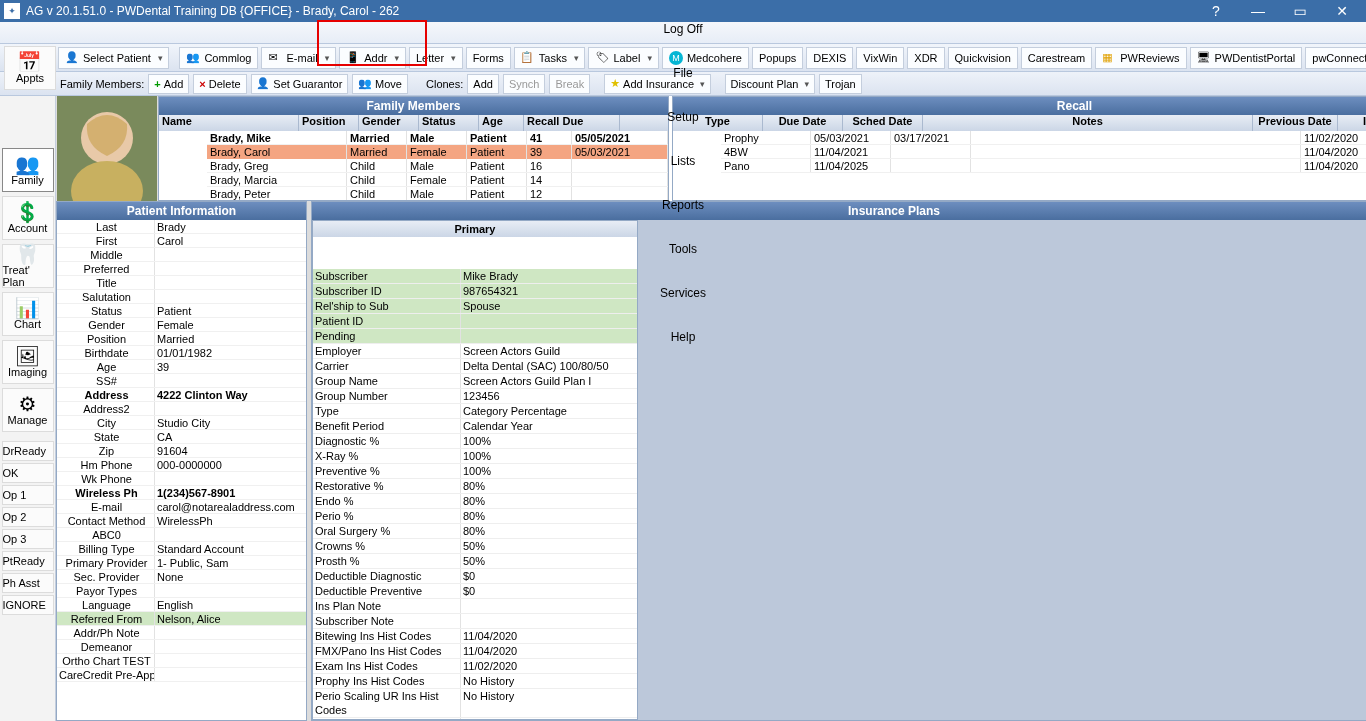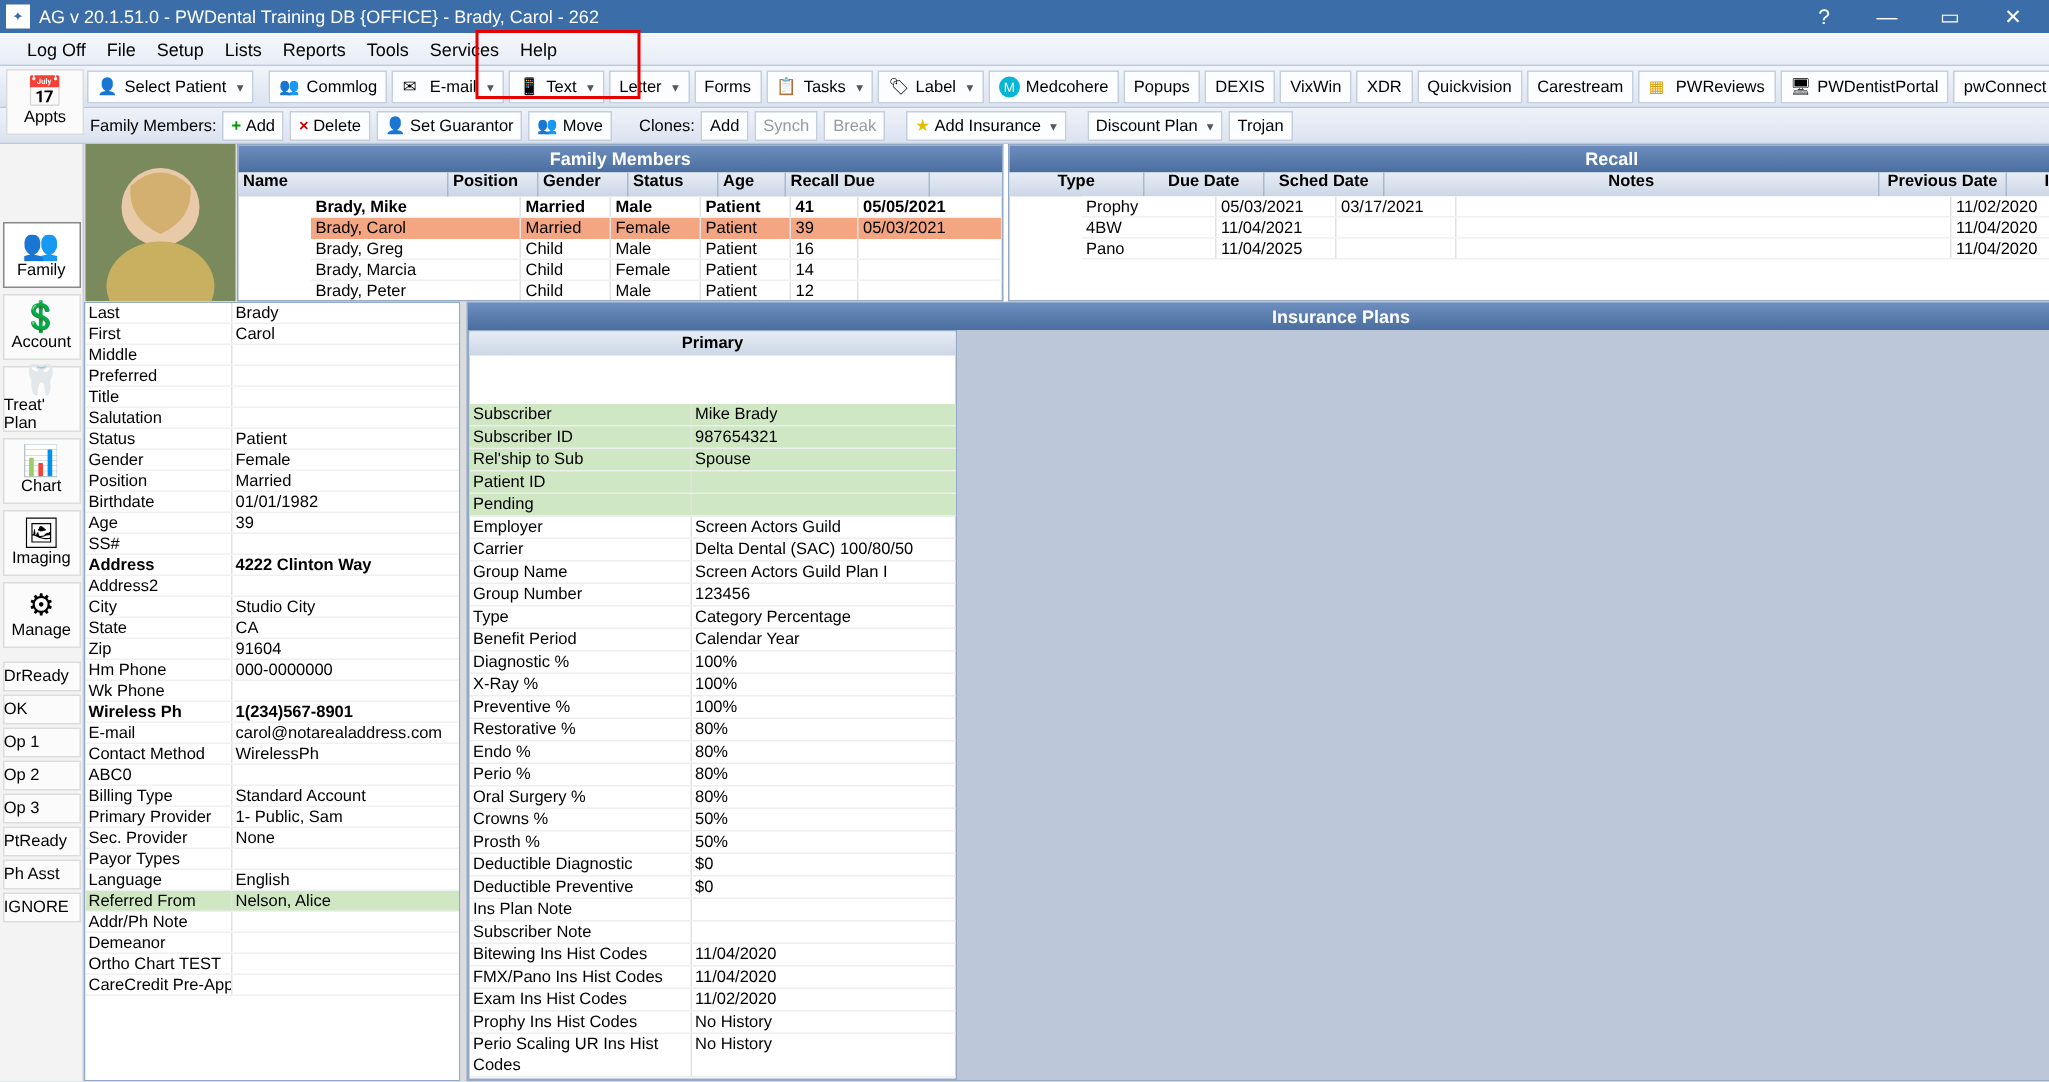--- a/index.html
+++ b/index.html
@@ -6,21 +6,21 @@
 body { background: #fff; width: 1366px; height: 721px; overflow: hidden; user-select: none; }
 
 
 .titlebar { background: #3b6ea8; height: 22px; display: flex; align-items: center; color: #fff; padding: 0 4px; }
 .titlebar .app-icon { width: 16px; height: 16px; background: #fff; margin-right: 6px; display:flex; align-items:center; justify-content:center; font-size:9px; color:#3b6ea8;}
 .titlebar .title-text { flex: 1; font-size: 12px; }
 .titlebar .win-btns { display: flex; gap: 2px; }
 .titlebar .win-btn { width: 40px; height: 22px; display: flex; align-items: center; justify-content: center; color: #fff; font-size: 14px; }
 
 
-.menubar { height: 22px; background: linear-gradient(#f5f7fb,#e7edf7); border-bottom: 1px solid #b9c8de; display:flex; align-items:center; padding: 0 18px; gap: 14px; position: relative;}
+.menubar { height: 22px; background: linear-gradient(#f5f7fb,#e7edf7); border-bottom: 1px solid #b9c8de; display:flex; align-items:center; padding: 0 18px; gap: 30px; position: relative; flex-direction: column;}
 .menubar .menuitem { font-size: 12px; color: #000; }
 .menubar .red-box { position:absolute; border:2px solid #e60000; pointer-events:none; }
 
 
 .toolbar { height: 28px; background: linear-gradient(#f1f5fb,#dbe3f0); border-bottom: 1px solid #b9c8de; display:flex; align-items:center; padding-left: 58px; gap:3px;}
 .toolbar .tb-btn { height: 22px; padding: 0 6px; display:flex; align-items:center; gap:4px; border:1px solid #c4cedd; background:#fbfdff; font-size:11px; white-space:nowrap;}
 .toolbar .tb-sep{ width:1px; height:22px; background:#b9c8de; margin:0 2px;}
 .tb-drop::after{ content:"▾"; font-size:9px; margin-left:3px; color:#555;}
 .tb-icn{ width:14px; height:14px; display:inline-block;}
 
@@ -60,21 +60,21 @@
 .recall-panel{ flex:1;}
 
 
 .mid-row{ display:flex; flex:1; overflow:hidden;}
 .pi-panel{ flex:0 0 251px; border:1px solid #94a9c5; display:flex; flex-direction:column;}
 .ins-panel{ flex:1; border:1px solid #94a9c5; display:flex; flex-direction:column; background:#bcc8da;}
 .splitter-v{ width:4px; background:#dcdcdc;}
 
 .info-grid{ flex:1; overflow-y:auto; background:#fff;}
 .info-row{ display:flex; height:14px; line-height:14px; border-bottom:1px solid #f0f0f0;}
-.info-row .k{ flex:0 0 98px; padding-left:2px; border-right:1px solid #e2e2e2; overflow:hidden; white-space:nowrap;}
+.info-row .k{ flex:0 0 98px; padding-left:2px; border-right:1px solid #e2e2e2; overflow:hidden; white-space:nowrap;text-align:center;}
 .info-row .v{ flex:1; padding-left:2px; overflow:hidden; white-space:nowrap;}
 .info-row.bold .k, .info-row.bold .v{ font-weight:bold;}
 .hl-green{ background:#cfe7c3;}
 
 
 .ins-sub{ width:326px; background:#fff; border:1px solid #94a9c5; display:flex; flex-direction:column; margin:0;}
 .sub-head{ background:linear-gradient(#e8edf5,#cbd6e6); text-align:center; font-weight:bold; height:16px; line-height:16px;}
 .ins-grid{ flex:1; overflow-y:auto;}
 .ins-row{ display:flex; min-height:14px; line-height:14px; border-bottom:1px solid #eee;}
 .ins-row .k{ flex:0 0 148px; padding-left:2px; border-right:1px solid #e2e2e2;}
@@ -121,21 +121,21 @@
   <div class="tb-btn">
       <span class="tb-icn">👥</span>
       <span>Commlog</span>
     </div>
   <div class="tb-btn tb-drop">
       <span class="tb-icn">✉</span>
       <span>E-mail</span>
     </div>
   <div class="tb-btn tb-drop">
       <span class="tb-icn">📱</span>
-      <span>Text</span>
+      <span>Addr</span>
     </div>
   <div class="tb-btn tb-drop">
       <span>Letter</span>
     </div>
   <div class="tb-btn">
       <span>Forms</span>
     </div>
   <div class="tb-btn tb-drop">
       <span class="tb-icn">📋</span>
       <span>Tasks</span>
@@ -381,20 +381,21 @@
               <div class="td" style="width: 330px;"></div>
               <div class="td" style="width: 85px;">11/04/2020</div>
               <div class="td" style="width: 90px;">5y</div>
             </div>
           </div>
       </div>
     </div>
 
     <div class="mid-row">
       <div class="pi-panel">
+        <div class="panel-head">Patient Information</div>
         <div class="info-grid" id="pi-grid">
             <div class="info-row">
               <div class="k">Last</div>
               <div class="v">Brady</div>
             </div>
             <div class="info-row">
               <div class="k">First</div>
               <div class="v">Carol</div>
             </div>
             <div class="info-row">

